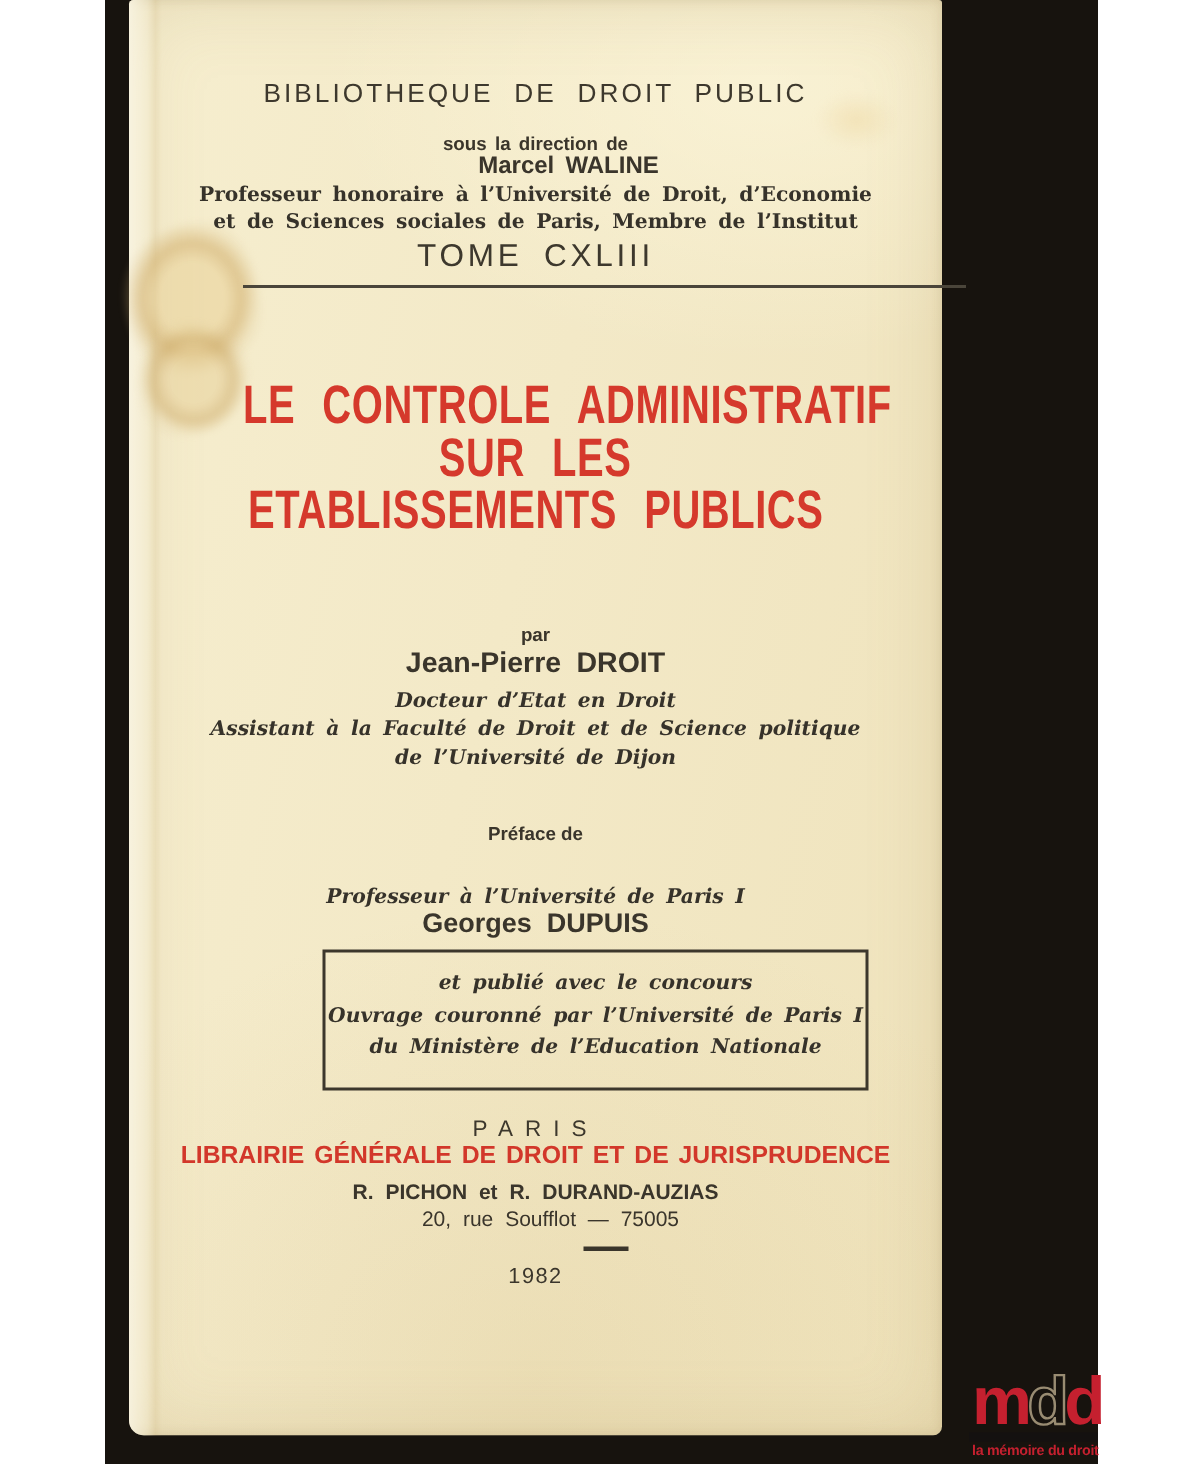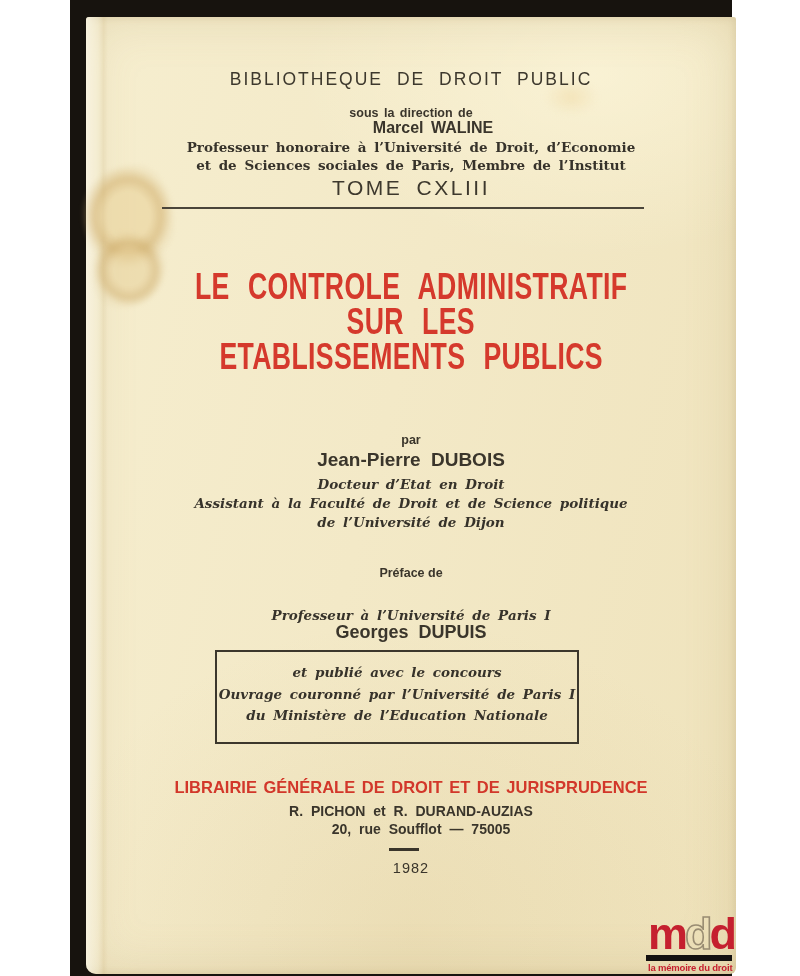--- a/index.html
+++ b/index.html
@@ -8,21 +8,21 @@
     background:#ffffff;
     position:relative;
     overflow:hidden;
     font-family:"Liberation Sans", sans-serif;
   }
   .backdrop {
     position:absolute; left:70px; top:0; width:662px; height:976px;
     background:#17130e;
   }
   .page {
-    position:absolute; left:86px; top:17px; width:650px; height:957px;
+    position:absolute; left:86px; top:0; width:542px; height:957px;
     background:
       radial-gradient(ellipse 420px 260px at 78% 6%, rgba(255,250,225,0.55), rgba(255,250,225,0) 70%),
       radial-gradient(ellipse 500px 420px at 50% 96%, rgba(205,178,115,0.18), rgba(205,178,115,0) 75%),
       linear-gradient(104deg, #f6eecf 0%, #f3e9c7 45%, #efe3bc 100%);
     border-radius:3px 2px 6px 10px;
     box-shadow: inset 0 0 50px rgba(170,140,80,0.22), inset 0 0 8px rgba(130,100,50,0.18);
   }
   .deckle {
     position:absolute; left:0; top:0; bottom:0; width:22px;
     background:linear-gradient(to right, rgba(255,252,238,0.75), rgba(255,252,238,0.25) 55%, rgba(190,160,100,0.12) 80%, rgba(190,160,100,0) 100%);
@@ -68,21 +68,21 @@
   .preface-name  { top:565px; font-size:18px; font-weight:700; word-spacing:5px;margin-top:40px; }
   .preface-title { top:590px; }
   .award-box {
     position:absolute; left:129px; top:633px; width:360px; height:80px;
     border:2px solid #3c372c; padding-top:10px; text-align:center;
   }
   .award-box .ital { position:static; display:block; line-height:21.5px; }
   .paris         { top:744px; font-size:15px; letter-spacing:8px; color:#3d382d; }
   .librairie     { top:761px; font-size:16.5px; font-weight:700; color:#d2372a; word-spacing:2px; }
   .pichon        { top:786px; font-size:14px; font-weight:700; word-spacing:4px; }
-  .soufflot      { top:804px; font-size:14px; font-weight:700; word-spacing:4px;padding-left:20px; }
+  .soufflot      { top:804px; font-size:14px; font-weight:400; word-spacing:4px;padding-left:20px; }
   .dash          { position:absolute; left:303px; top:831px; width:30px; height:3px; background:#3a352b; }
   .year          { top:843px; font-size:14.5px; letter-spacing:1px; }
   
   .wm-letters {
     position:absolute; left:648px; top:911px;
     font-size:45px; font-weight:700; line-height:1; letter-spacing:-3px;
     color:#c5202f;
   }
   .wm-letters .outline {
     color:transparent;
@@ -114,35 +114,36 @@
   <div class="tb tome">TOME CXLIII</div>
   <div class="rule"></div>
 
   <div class="tb par">par</div>
 
   <div class="tb title">
     <div><span>LE CONTROLE ADMINISTRATIF</span></div>
     <div><span>SUR LES</span></div>
     <div><span>ETABLISSEMENTS PUBLICS</span></div>
   </div>
-  <div class="tb author">Jean-Pierre DUBOIS</div>
+  <div class="tb author">Jean-Pierre DROIT</div>
   <div class="tb ital docteur">Docteur d’Etat en Droit</div>
   <div class="tb ital assistant">Assistant à la Faculté de Droit et de Science politique</div>
   <div class="tb ital dijon">de l’Université de Dijon</div>
 
   <div class="tb preface-label">Préface de</div>
   <div class="tb preface-name">Georges DUPUIS</div>
   <div class="tb ital preface-title">Professeur à l’Université de Paris I</div>
 
   <div class="award-box">
     <span class="ital">et publié avec le concours</span>
     <span class="ital">Ouvrage couronné par l’Université de Paris I</span>
     <span class="ital">du Ministère de l’Education Nationale</span>
   </div>
 
+  <div class="tb paris">PARIS</div>
   <div class="tb librairie">LIBRAIRIE GÉNÉRALE DE DROIT ET DE JURISPRUDENCE</div>
   <div class="tb pichon">R. PICHON et R. DURAND-AUZIAS</div>
   <div class="tb soufflot">20, rue Soufflot — 75005</div>
   <div class="dash"></div>
   <div class="tb year">1982</div>
 </div>
 
 <div>
   <div class="wm-letters"><span>m</span><span class="outline">d</span><span>d</span></div>
   <div class="wm-bar"></div>

